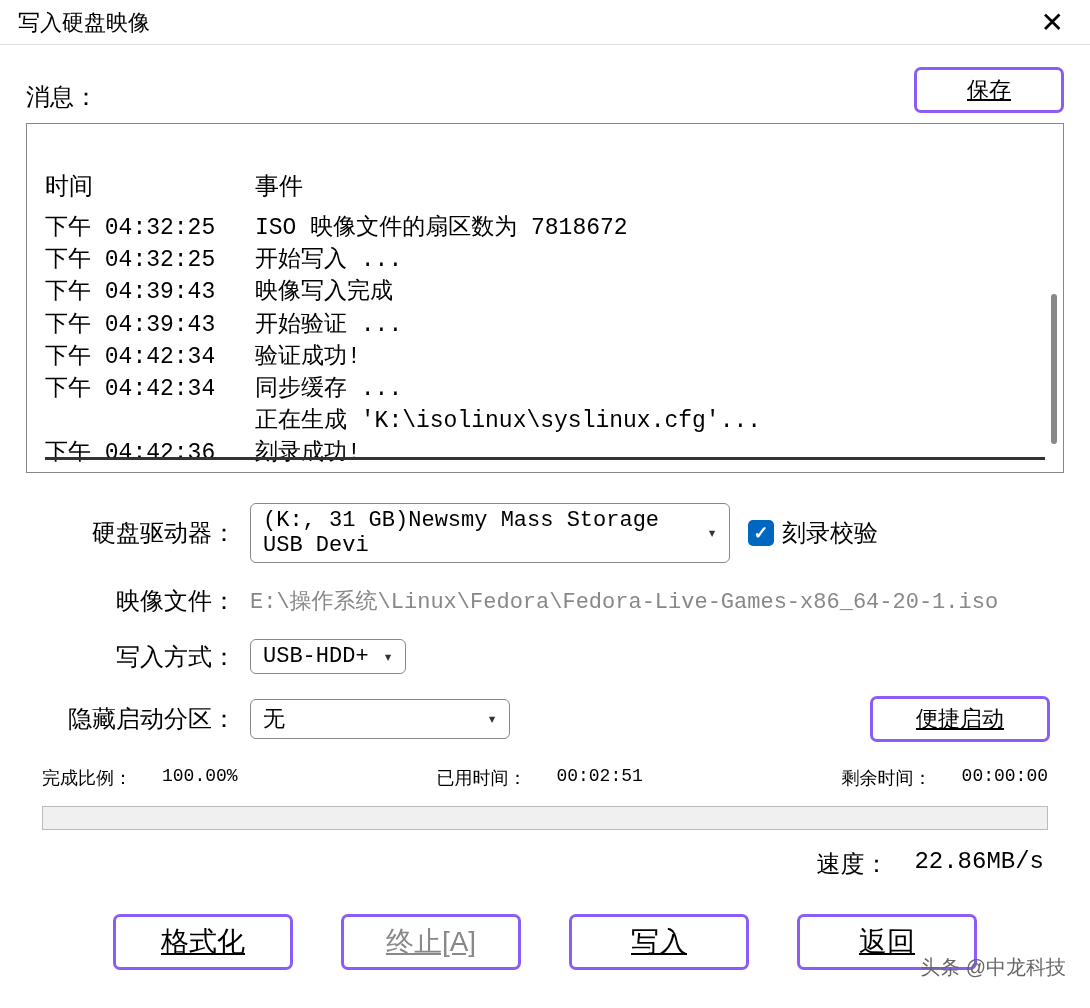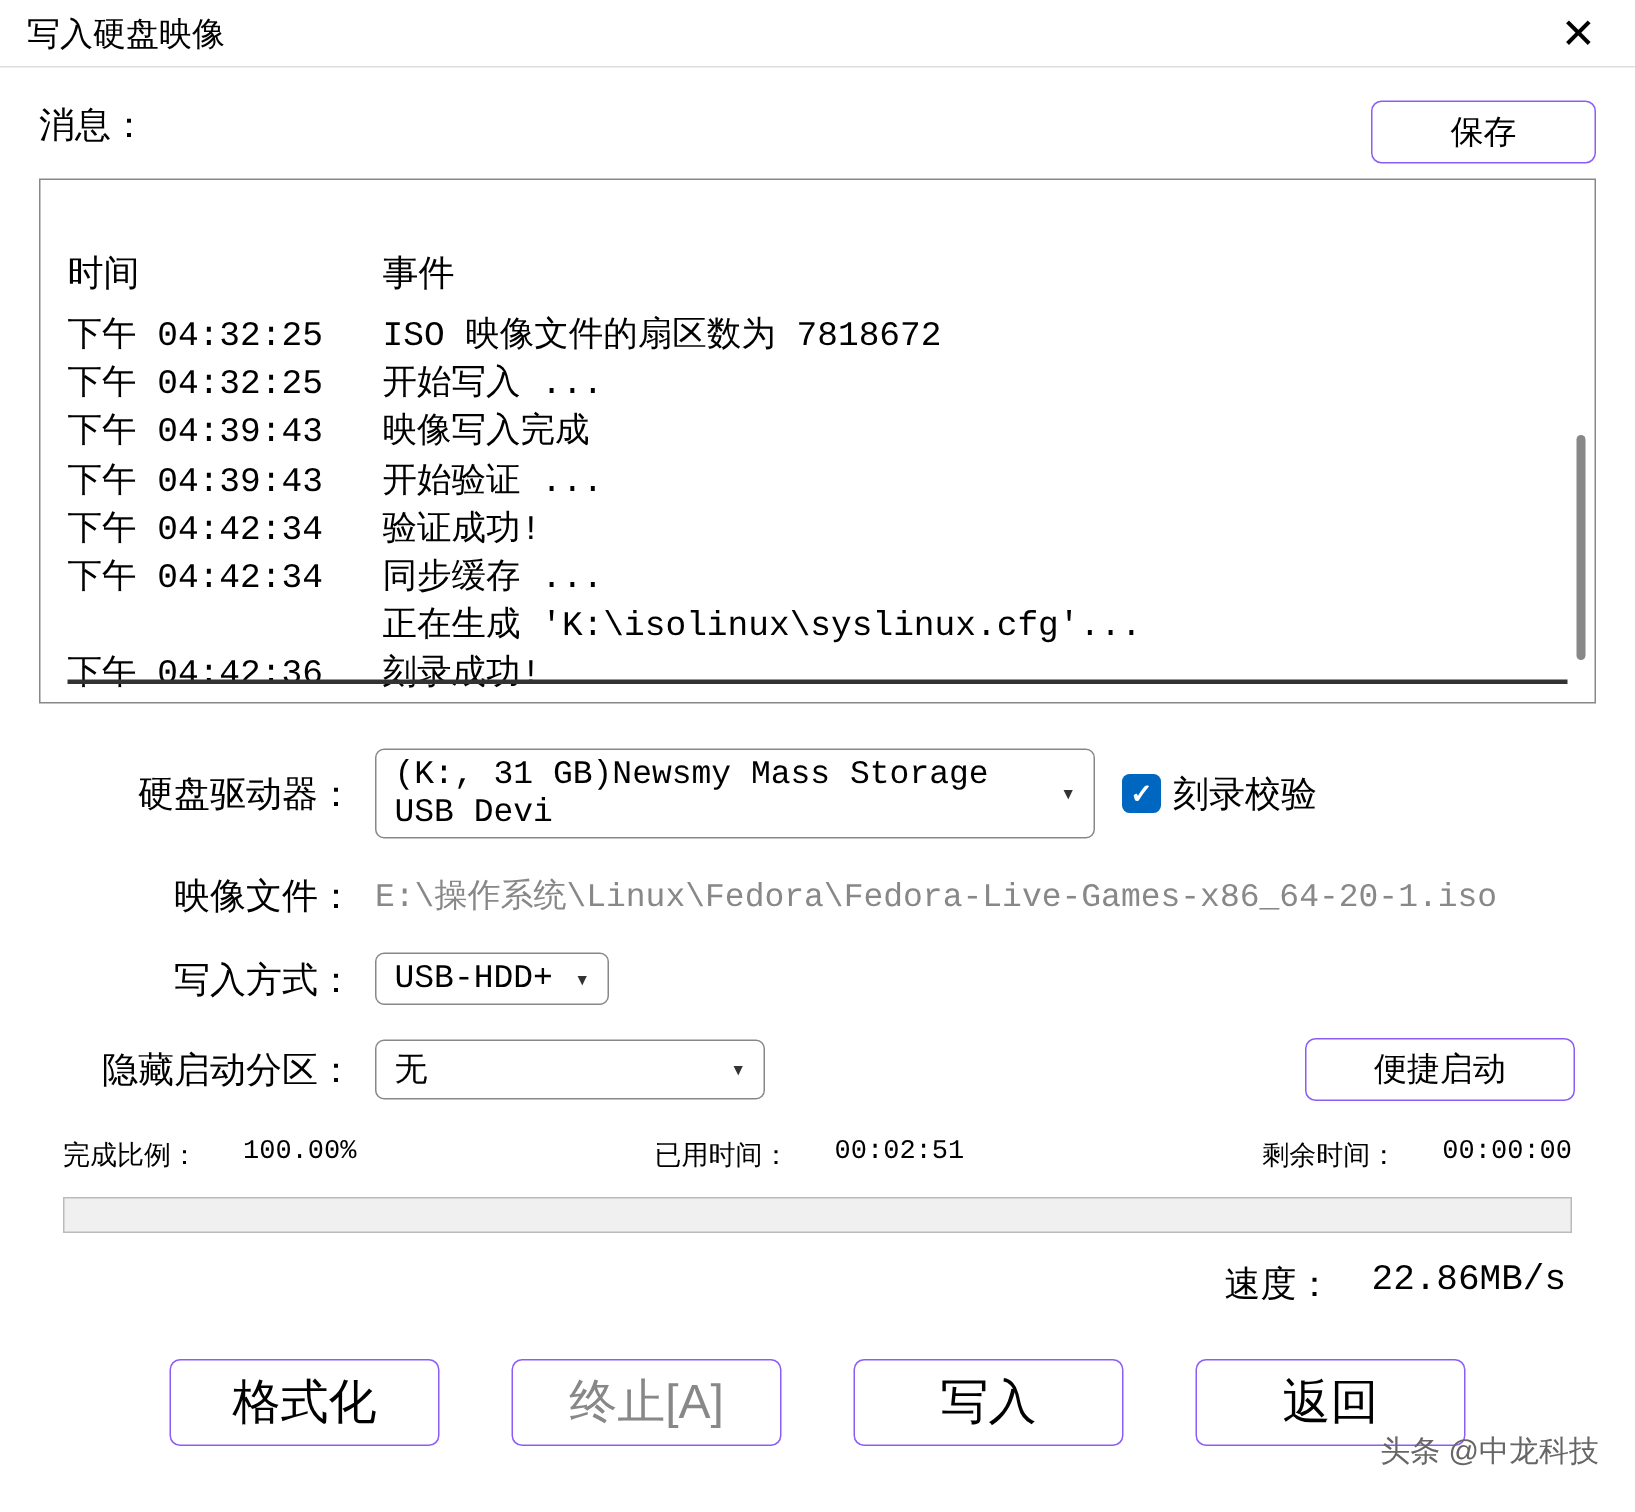--- a/index.html
+++ b/index.html
@@ -38,35 +38,36 @@
     }
     .content {
       padding: 22px 26px 10px 26px;
       flex: 1;
       display: flex;
       flex-direction: column;
     }
     .msg-header {
       display: flex;
       justify-content: space-between;
-      align-items: flex-start;
+      align-items: flex-end;
       margin-bottom: 10px;
     }
     .msg-label {
       font-size: 24px;
     }
     .btn {
       background: #fff;
-      border: 1px solid #8b5cf6;
+      border: 3px solid #8b5cf6;
       border-radius: 7px;
       padding: 5px 0;
       font-size: 22px;
       font-family: inherit;
       cursor: pointer;
       text-align: center;
+      text-decoration: underline;
     }
     .btn-wide {
       width: 150px;
     }
     .log-box {
       border: 1px solid #888;
       height: 350px;
       padding: 10px 18px;
       position: relative;
       margin-bottom: 30px;
@@ -197,21 +198,21 @@
       margin: 0 20px 30px 0;
     }
     .action-row {
       display: flex;
       justify-content: center;
       gap: 48px;
       padding: 4px 0 16px 0;
     }
     .action-row .btn {
       width: 180px;
-      font-size: 32px;
+      font-size: 28px;
       padding: 6px 0;
     }
     .btn-disabled {
       color: #888;
     }
     .watermark {
       position: absolute;
       right: 24px;
       bottom: 27px;
       font-size: 20px;

